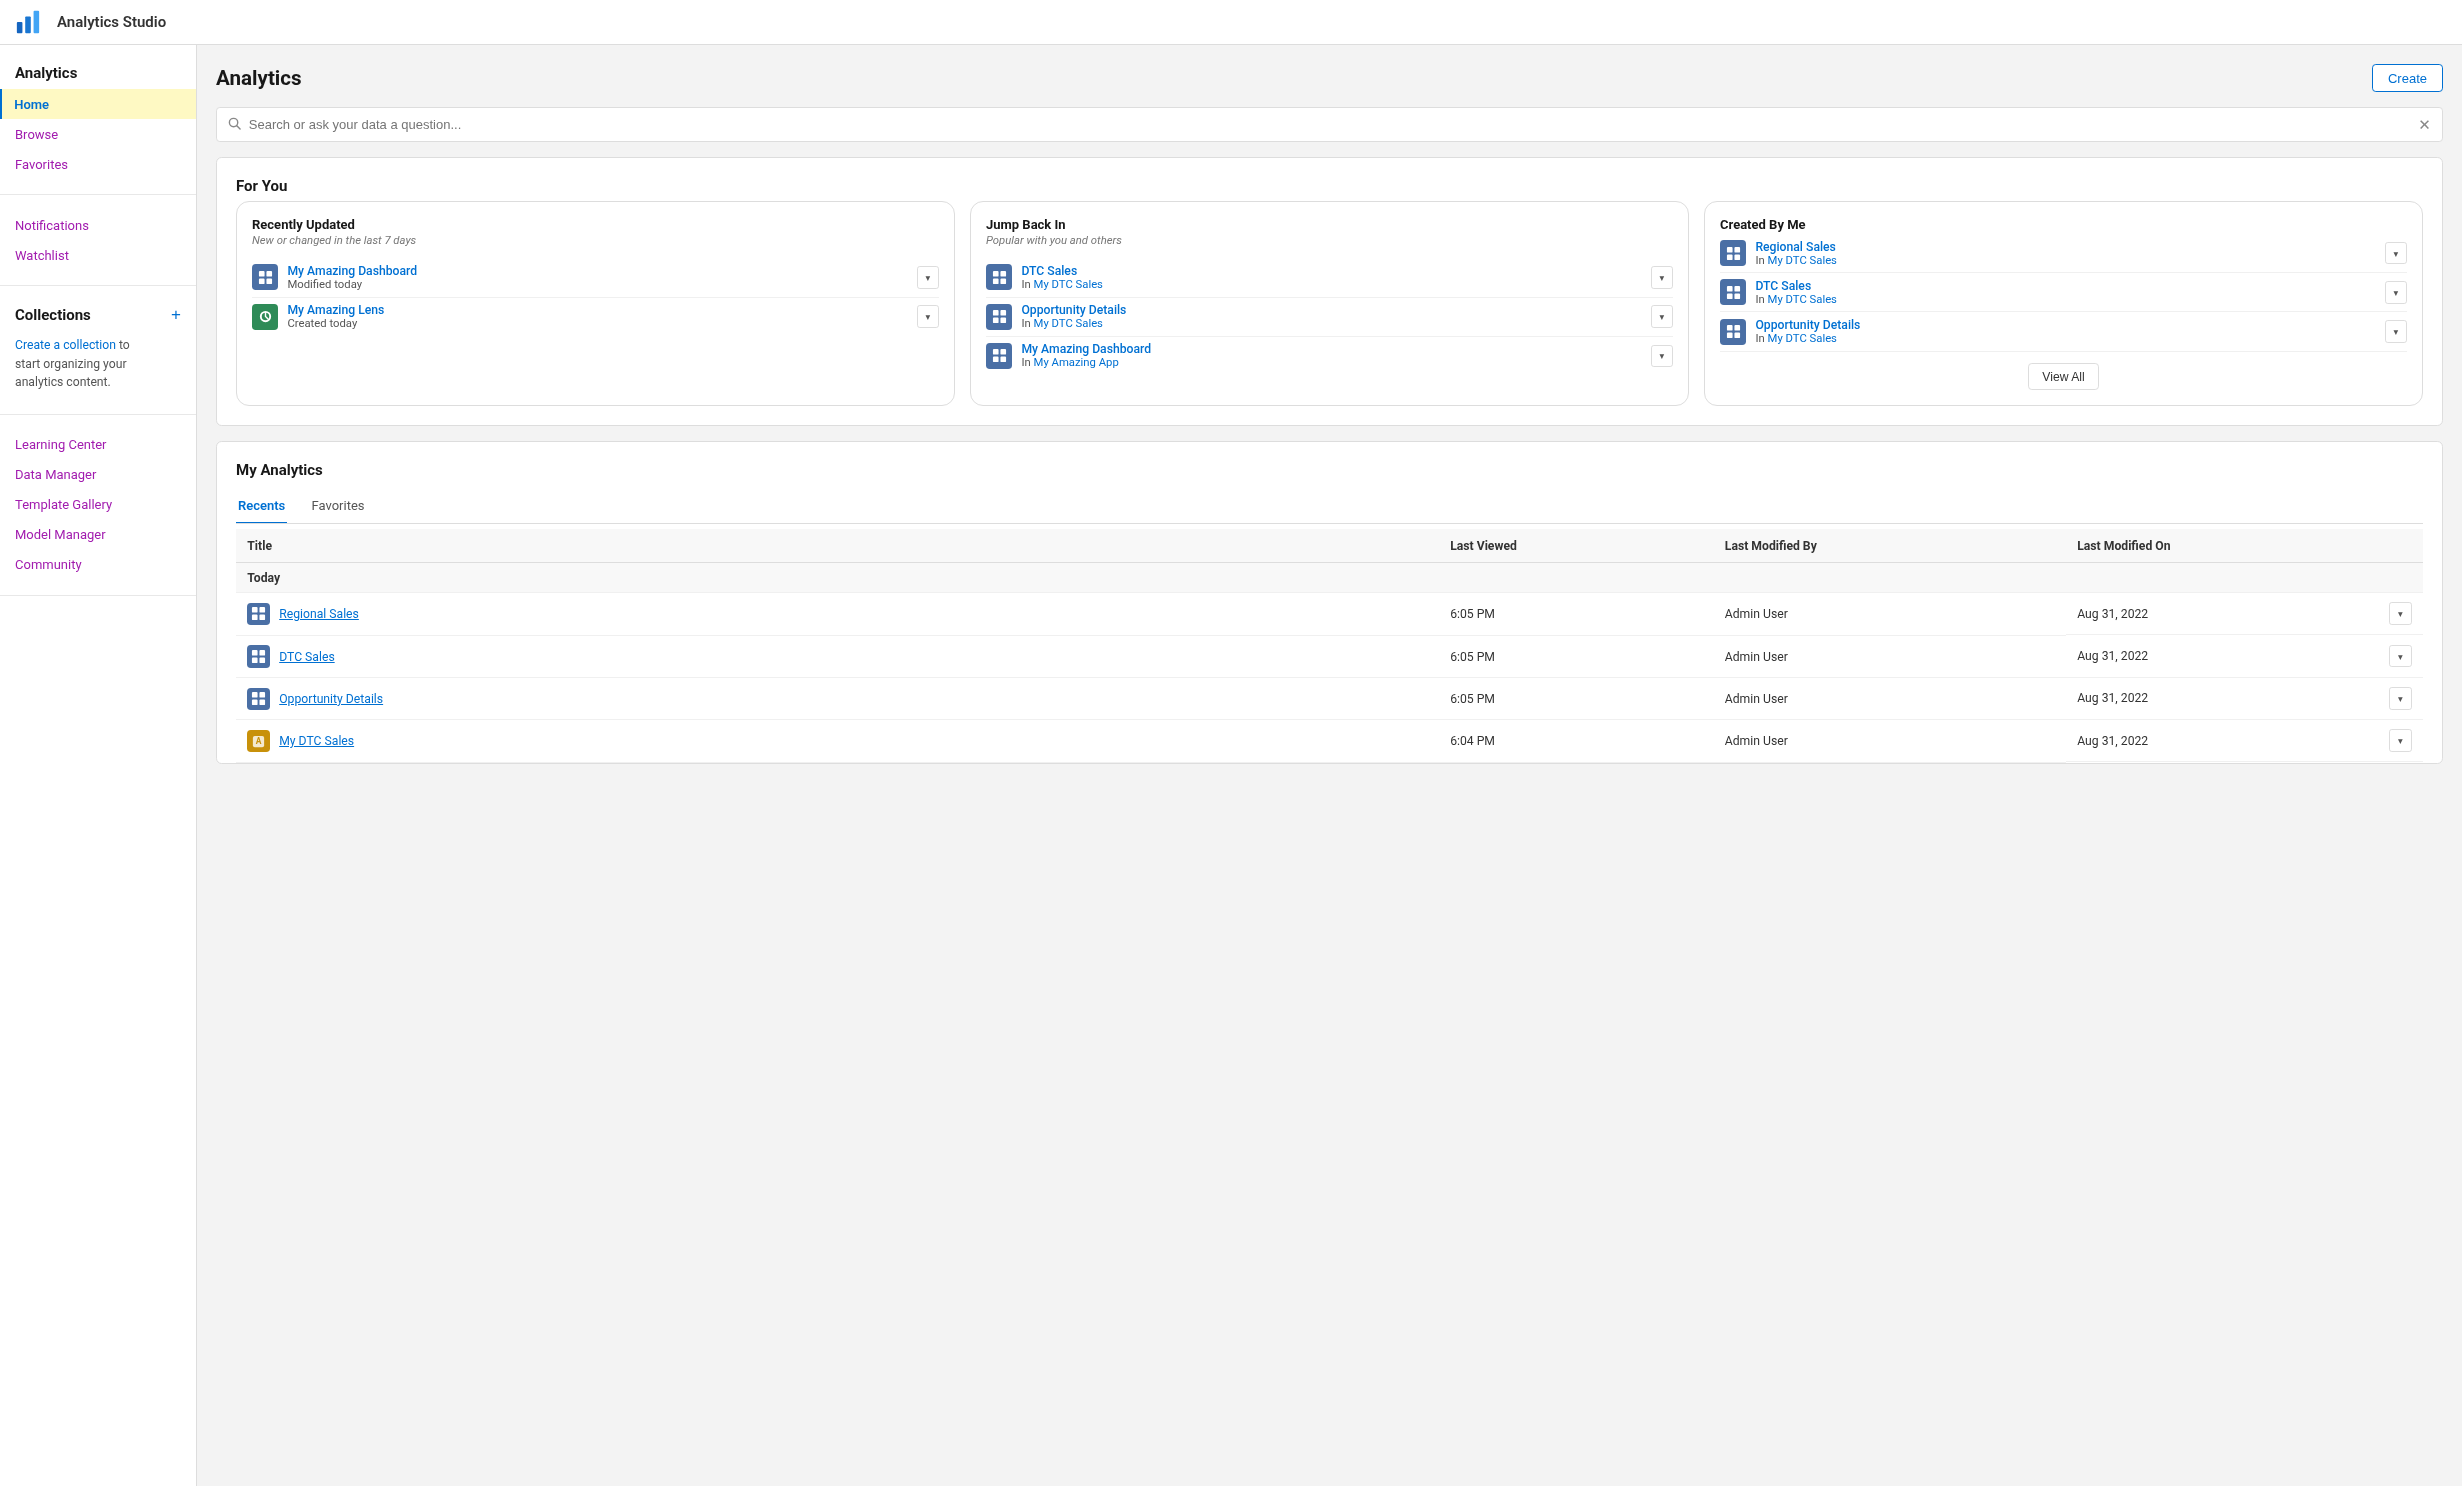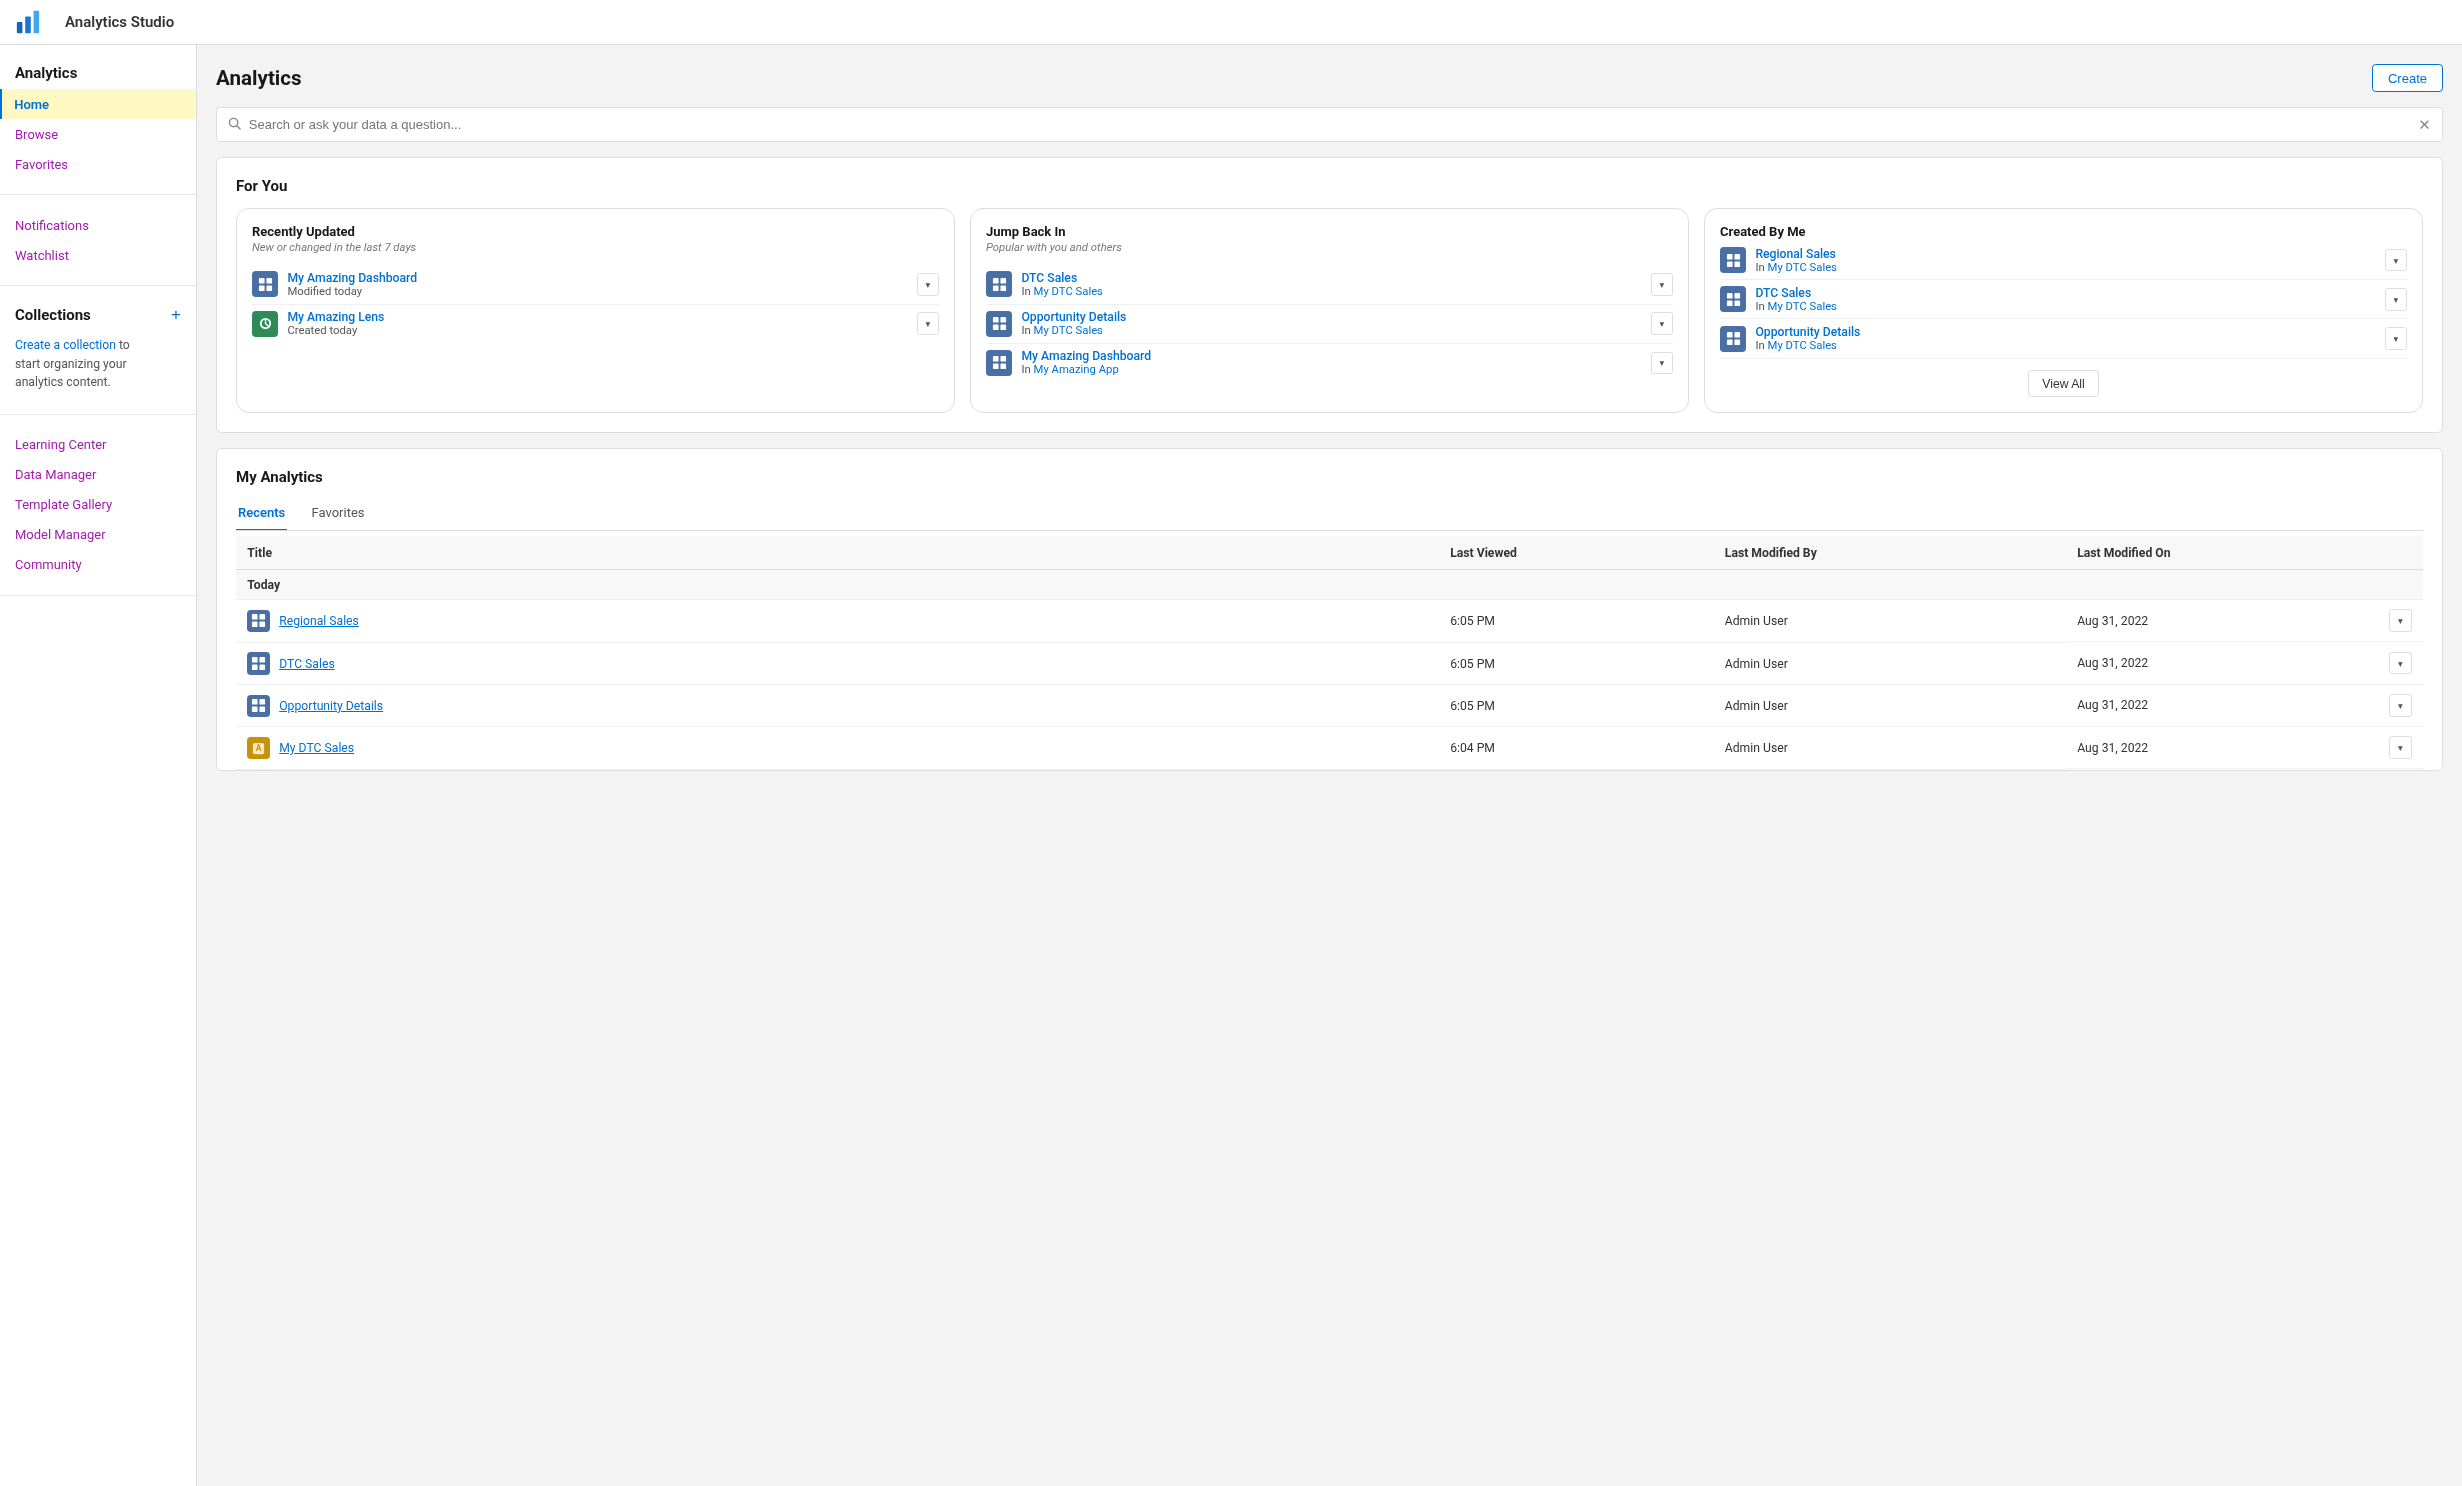--- a/index.html
+++ b/index.html
@@ -12,21 +12,21 @@
       border-bottom: 0.9px solid #ddd;
       display: flex;
       align-items: center;
       padding: 0 15px;
       flex-shrink: 0;
       z-index: 10;
     }
     .app-logo {
       display: flex;
       align-items: center;
-      gap: 24px;
+      gap: 16px;
     }
     .logo-icon {
       width: 26px;
       height: 26px;
     }
     .app-title {
       font-size: 15px;
       font-weight: 600;
       color: #333;
     }
@@ -165,21 +165,21 @@
       background: #fff;
       border: 0.9px solid #ddd;
       border-radius: 5.6px;
       padding: 19px;
       margin-bottom: 15px;
     }
     .section-title {
       font-size: 15px;
       font-weight: 700;
       color: #181818;
-      margin-bottom: 13px;
+      margin-bottom: 6px;
     }
     .cards-grid {
       display: grid;
       grid-template-columns: 1fr 1fr 1fr;
       gap: 15px;
     }
     .card {
       border: 0.9px solid #ddd;
       border-radius: 13px;
       padding: 15px;

